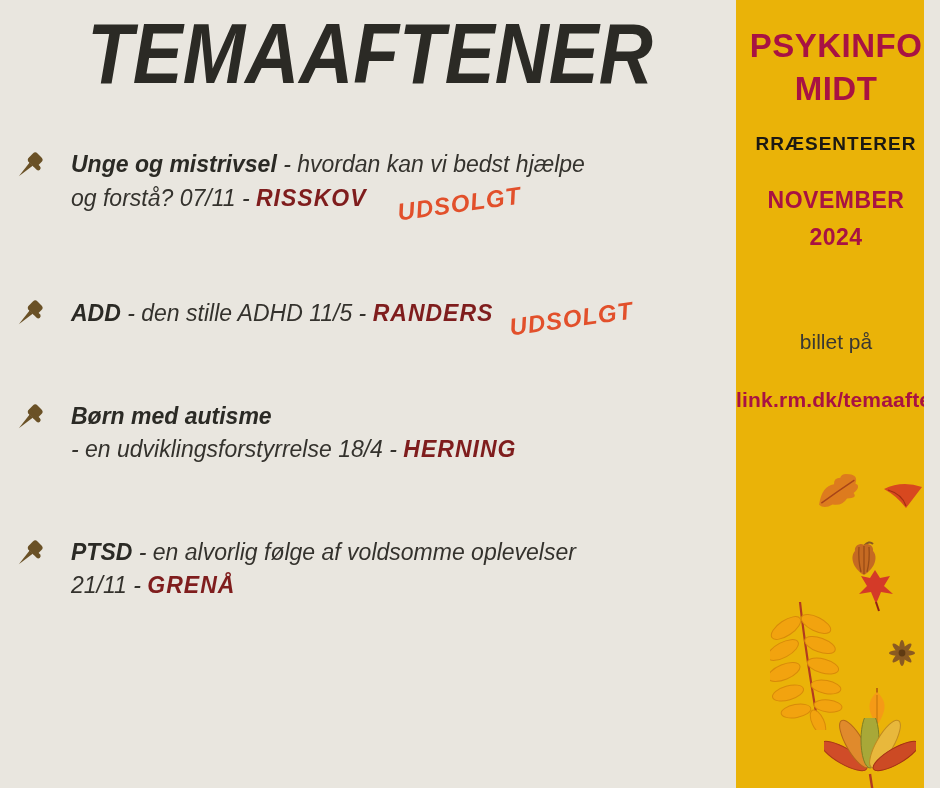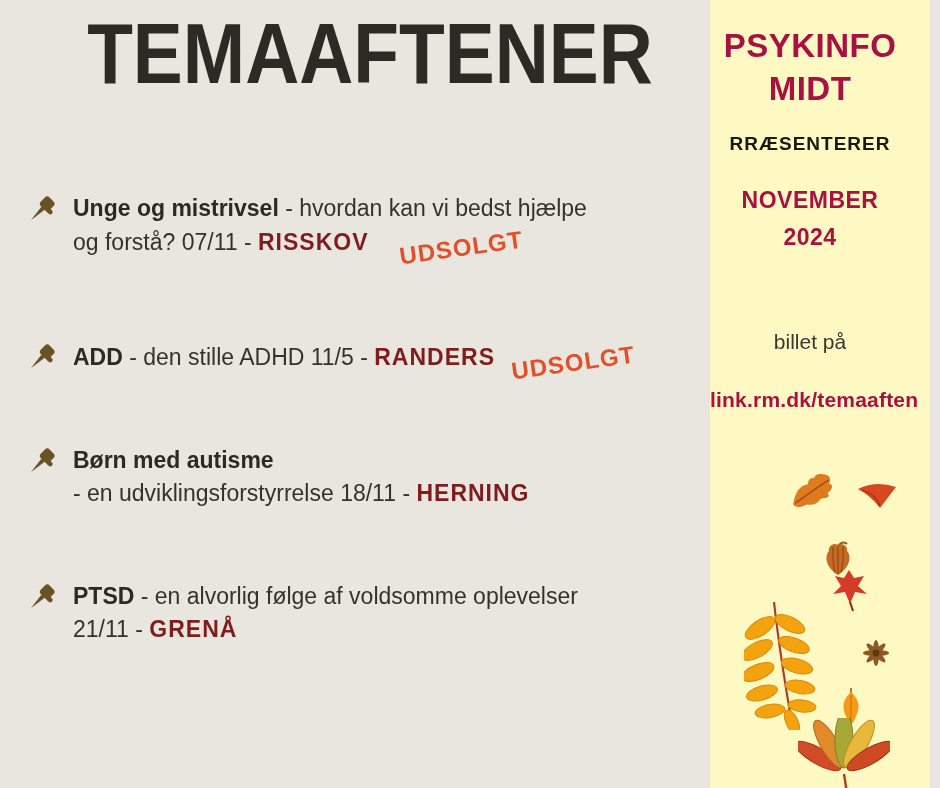--- a/index.html
+++ b/index.html
@@ -1,43 +1,43 @@
 <!DOCTYPE html>
 <html><head>
 <meta charset="utf-8">
 <style>
   html,body{margin:0;padding:0;}
   .poster{
     position:relative;width:940px;height:788px;overflow:hidden;
     background:#e9e6df;font-family:"Liberation Sans",sans-serif;
   }
   
-  .main{position:absolute;left:0;top:0;width:740px;height:632px;}
+  .main{position:absolute;left:0;top:0;width:740px;height:632px;font-style:italic;}
   .title{
     margin:0;position:absolute;left:0;top:4px;width:740px;text-align:center;
     font-size:78px;font-weight:bold;letter-spacing:0px;color:#2b2a25;
     transform:scale(.96,1.1);transform-origin:top center;white-space:nowrap;
   }
-  .event{position:absolute;left:28px;width:700px;display:flex;gap:15px;margin-top:44px;}
+  .event{position:absolute;left:16px;width:700px;display:flex;gap:25px;}
   .pin{flex:0 0 30px;margin-top:1px;}
   .lines{flex:1;}
   .line{margin:0;font-size:23px;line-height:33px;color:#34322d;white-space:nowrap;}
   .b{font-weight:bold;color:#2b2a25;}
   .city{font-weight:bold;color:#7f1d1d;letter-spacing:1px;}
   .badge{
     display:inline-block;font-weight:bold;color:#e2502b;font-size:24px;
     transform:rotate(-8deg);position:relative;top:6px;letter-spacing:1px;
   }
   .badge--far{margin-left:30px;}
   .badge--near{margin-left:16px;}
   .e1{top:148px}.e2{top:296px}.e3{top:400px}.e4{top:536px}.e5{top:670px}
   
   .sidebar{
-    position:absolute;right:10px;top:0;width:220px;height:788px;
-    background:#fef9c3;text-align:center;overflow:hidden;
+    position:absolute;right:16px;top:0;width:188px;height:788px;
+    background:#eab308;text-align:center;overflow:hidden;
   }
   .brand{position:absolute;top:24px;left:0;width:200px;
     font-size:33px;line-height:43px;font-weight:bold;color:#a81243;letter-spacing:.5px;}
   .presents{position:absolute;top:133px;left:0;width:200px;
     font-size:19px;font-weight:bold;color:#1c1913;letter-spacing:1px;}
   .month{position:absolute;top:182px;left:0;width:200px;
     font-size:23px;line-height:37px;font-weight:bold;color:#a81243;letter-spacing:.5px;}
   .cta{position:absolute;top:327px;left:0;width:200px;
     font-size:21px;line-height:30px;color:#3a3833;}
   .linkline{position:absolute;top:388px;left:0;width:200px;
@@ -89,21 +89,21 @@
         <svg viewBox="0 0 32 32" width="30" height="30">
             <g fill="#6a5126">
           <path d="M3 29 L14.5 14.5 L17.8 17.8 Z"></path>
           <rect x="14" y="5" width="13" height="13" rx="3.5" transform="rotate(45 20.5 11.5)"></rect>
           <rect x="11" y="13.5" width="17" height="5" rx="2.5" transform="rotate(45 19.5 16)"></rect>
         </g>
           </svg>
       </span>
       <div class="lines">
         <p class="line"><span class="b">Børn med autisme</span></p>
-        <p class="line"><span>- en udviklingsforstyrrelse 18/11 - </span><span class="city">HERNING</span></p>
+        <p class="line"><span>- en udviklingsforstyrrelse 18/4 - </span><span class="city">HERNING</span></p>
       </div>
     </div>
 
     <div class="event e4">
       <span class="pin">
         <svg viewBox="0 0 32 32" width="30" height="30">
             <g fill="#6a5126">
           <path d="M3 29 L14.5 14.5 L17.8 17.8 Z"></path>
           <rect x="14" y="5" width="13" height="13" rx="3.5" transform="rotate(45 20.5 11.5)"></rect>
           <rect x="11" y="13.5" width="17" height="5" rx="2.5" transform="rotate(45 19.5 16)"></rect>

